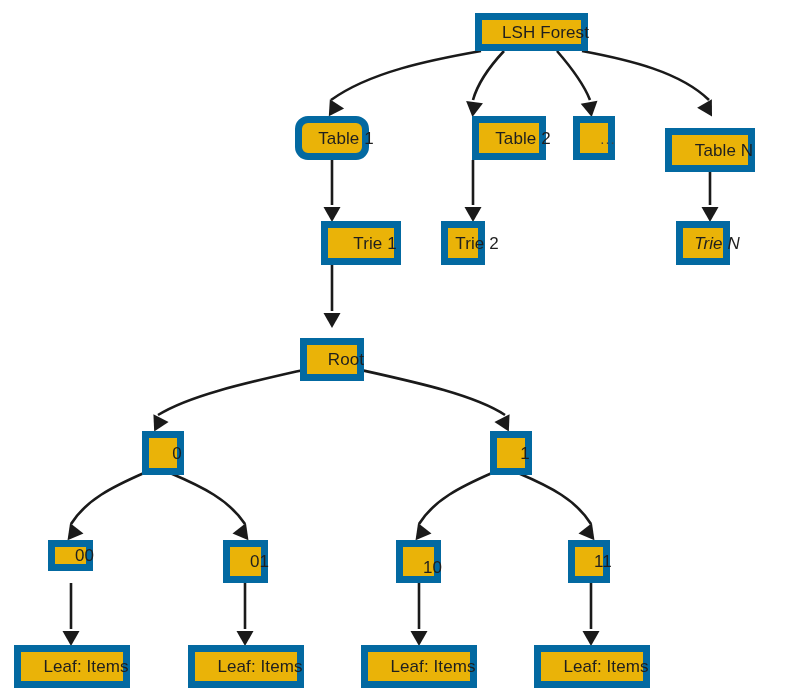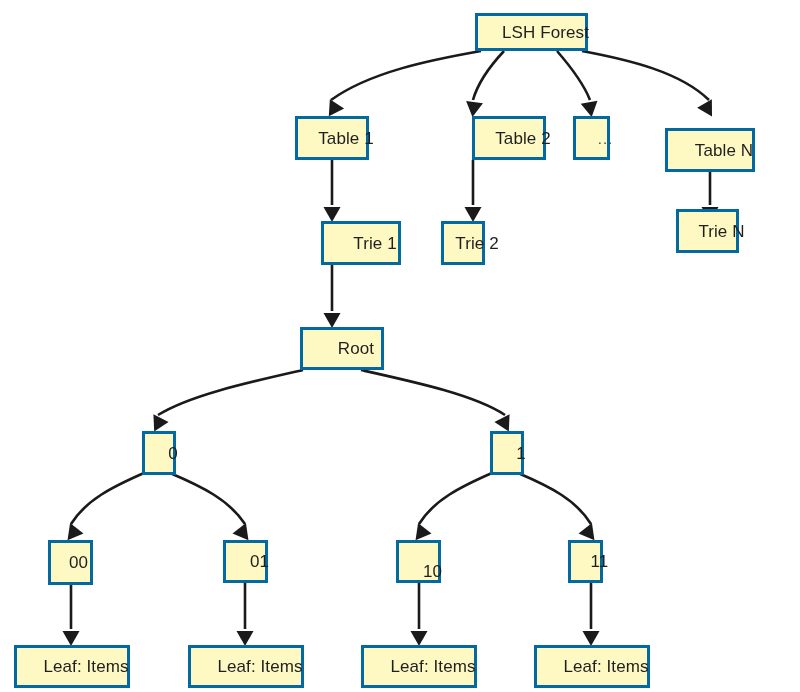--- a/index.html
+++ b/index.html
@@ -32,22 +32,22 @@
     stroke-width: 2.6;
     stroke-linecap: butt;
   }
   .arrow-head {
     fill: #1a1a1a;
     stroke: none;
   }
   .node {
     position: absolute;
     box-sizing: border-box;
-    background: #fef9c3;
-    border: 3px solid #0369a1;
+    background: #eab308;
+    border: 7px solid #0369a1;
     display: flex;
     align-items: center;
     justify-content: center;
     color: #1f1f1f;
     font-family: "Liberation Sans", sans-serif;
     font-size: 17px;
     line-height: 1;
     white-space: nowrap;
     letter-spacing: 0.1px;
     padding-left: 28px;
@@ -103,51 +103,51 @@
       <polygon class="arrow-head" points="-8.5,-11 8.5,-11 0,4" transform="translate(71,642) rotate(0)"></polygon>
       <polygon class="arrow-head" points="-8.5,-11 8.5,-11 0,4" transform="translate(245,642) rotate(0)"></polygon>
       <polygon class="arrow-head" points="-8.5,-11 8.5,-11 0,4" transform="translate(419,642) rotate(0)"></polygon>
       <polygon class="arrow-head" points="-8.5,-11 8.5,-11 0,4" transform="translate(591,642) rotate(0)"></polygon>
     </svg>
 
   <div id="node-layer">
       <div class="node" style="left: 475px; top: 13px; width: 113px; height: 38px;">
         <span class="node-label">LSH Forest</span>
       </div>
-      <div class="node" style="left: 295px; top: 116px; width: 74px; height: 44px;">
+      <div class="node" style="left: 295px; top: 116px; width: 74px; height: 44px; border-radius: 13px;">
         <span class="node-label">Table 1</span>
       </div>
       <div class="node" style="left: 436px; top: 116px; width: 74px; height: 44px; margin-left: 36px;">
         <span class="node-label">Table 2</span>
       </div>
       <div class="node node-ellipsis" style="left: 573px; top: 116px; width: 37px; height: 44px;">
         <span class="node-label">...</span>
       </div>
       <div class="node" style="left: 665px; top: 128px; width: 90px; height: 44px;">
         <span class="node-label">Table N</span>
       </div>
       <div class="node" style="left: 300px; top: 221px; width: 80px; height: 44px; margin-left: 21px;">
         <span class="node-label">Trie 1</span>
       </div>
       <div class="node" style="left: 441px; top: 221px; width: 44px; height: 44px;">
         <span class="node-label">Trie 2</span>
       </div>
-      <div class="node" style="left: 676px; top: 209px; width: 63px; height: 44px;">
+      <div class="node" style="left: 676px; top: 221px; width: 54px; height: 44px; font-style: italic;">
         <span class="node-label">Trie N</span>
       </div>
-      <div class="node" style="left: 300px; top: 327px; width: 84px; height: 43px;">
+      <div class="node" style="left: 300px; top: 338px; width: 64px; height: 43px;">
         <span class="node-label">Root</span>
       </div>
       <div class="node" style="left: 142px; top: 431px; width: 29px; height: 44px;">
         <span class="node-label">0</span>
       </div>
       <div class="node" style="left: 490px; top: 431px; width: 29px; height: 44px;">
         <span class="node-label">1</span>
       </div>
-      <div class="node" style="left: 48px; top: 540px; width: 45px; height: 45px; justify-content: flex-end;">
+      <div class="node" style="left: 48px; top: 540px; width: 45px; height: 31px;">
         <span class="node-label">00</span>
       </div>
       <div class="node" style="left: 223px; top: 540px; width: 45px; height: 43px; text-align: right;">
         <span class="node-label">01</span>
       </div>
       <div class="node" style="left: 396px; top: 540px; width: 45px; height: 43px; align-items: flex-end;">
         <span class="node-label">10</span>
       </div>
       <div class="node" style="left: 568px; top: 540px; width: 35px; height: 43px;">
         <span class="node-label">11</span>

